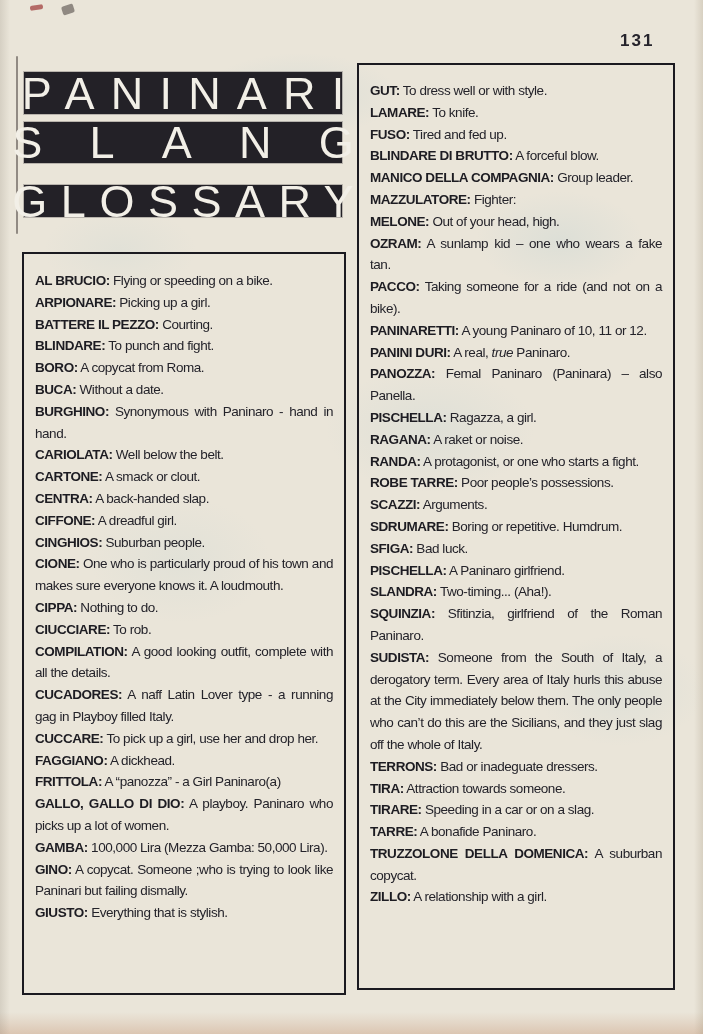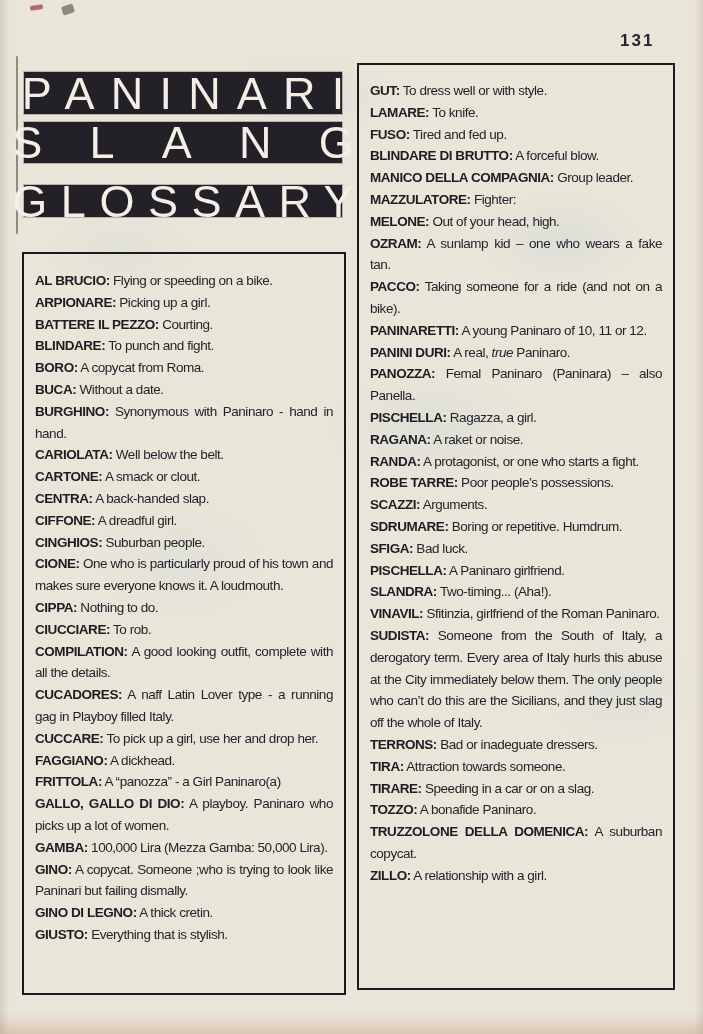--- a/index.html
+++ b/index.html
@@ -105,21 +105,20 @@
       <p class="entry"><span class="term">CIPPA:</span><span> Nothing to do.</span></p>
       <p class="entry"><span class="term">CIUCCIARE:</span><span> To rob.</span></p>
       <p class="entry"><span class="term">COMPILATION:</span><span> A good looking outfit, complete with all the details.</span></p>
       <p class="entry"><span class="term">CUCADORES:</span><span> A naff Latin Lover type - a running gag in Playboy filled Italy.</span></p>
       <p class="entry"><span class="term">CUCCARE:</span><span> To pick up a girl, use her and drop her.</span></p>
       <p class="entry"><span class="term">FAGGIANO:</span><span> A dickhead.</span></p>
       <p class="entry"><span class="term">FRITTOLA:</span><span> A “panozza” - a Girl Paninaro(a)</span></p>
       <p class="entry"><span class="term">GALLO, GALLO DI DIO:</span><span> A playboy. Paninaro who picks up a lot of women.</span></p>
       <p class="entry"><span class="term">GAMBA:</span><span> 100,000 Lira (Mezza Gamba: 50,000 Lira).</span></p>
       <p class="entry"><span class="term">GINO:</span><span> A copycat. Someone ;who is trying to look like Paninari but failing dismally.</span></p>
-      <p class="entry"><span class="term">GINO DI LEGNO:</span><span> A thick cretin.</span></p>
       <p class="entry"><span class="term">GIUSTO:</span><span> Everything that is stylish.</span></p>
     </div>
   <div class="box box-right" id="col-right">
       <p class="entry"><span class="term">GUT:</span><span> To dress well or with style.</span></p>
       <p class="entry"><span class="term">LAMARE:</span><span> To knife.</span></p>
       <p class="entry"><span class="term">FUSO:</span><span> Tired and fed up.</span></p>
       <p class="entry"><span class="term">BLINDARE DI BRUTTO:</span><span> A forceful blow.</span></p>
       <p class="entry"><span class="term">MANICO DELLA COMPAGNIA:</span><span> Group leader.</span></p>
       <p class="entry"><span class="term">MAZZULATORE:</span><span> Fighter:</span></p>
       <p class="entry"><span class="term">MELONE:</span><span> Out of your head, high.</span></p>
@@ -130,23 +129,23 @@
       <p class="entry"><span class="term">PANOZZA:</span><span> Femal Paninaro (Paninara) – also Panella.</span></p>
       <p class="entry"><span class="term">PISCHELLA:</span><span> Ragazza, a girl.</span></p>
       <p class="entry"><span class="term">RAGANA:</span><span> A raket or noise.</span></p>
       <p class="entry"><span class="term">RANDA:</span><span> A protagonist, or one who starts a fight.</span></p>
       <p class="entry"><span class="term">ROBE TARRE:</span><span> Poor people’s possessions.</span></p>
       <p class="entry"><span class="term">SCAZZI:</span><span> Arguments.</span></p>
       <p class="entry"><span class="term">SDRUMARE:</span><span> Boring or repetitive. Humdrum.</span></p>
       <p class="entry"><span class="term">SFIGA:</span><span> Bad luck.</span></p>
       <p class="entry"><span class="term">PISCHELLA:</span><span> A Paninaro girlfriend.</span></p>
       <p class="entry"><span class="term">SLANDRA:</span><span> Two-timing... (Aha!).</span></p>
-      <p class="entry"><span class="term">VINAVIL:</span><span> Sfitinzia, girlfriend of the Roman Paninaro.</span></p>
+      <p class="entry"><span class="term">SQUINZIA:</span><span> Sfitinzia, girlfriend of the Roman Paninaro.</span></p>
       <p class="entry"><span class="term">SUDISTA:</span><span> Someone from the South of Italy, a derogatory term.  Every area of Italy hurls this abuse at the City immediately below them. The only people who can’t do this are the Sicilians, and they just slag off the whole of Italy.</span></p>
       <p class="entry"><span class="term">TERRONS:</span><span> Bad or inadeguate dressers.</span></p>
       <p class="entry"><span class="term">TIRA:</span><span> Attraction towards someone.</span></p>
       <p class="entry"><span class="term">TIRARE:</span><span> Speeding in a car or on a slag.</span></p>
-      <p class="entry"><span class="term">TOZZO:</span><span> A bonafide Paninaro.</span></p>
+      <p class="entry"><span class="term">TARRE:</span><span> A bonafide Paninaro.</span></p>
       <p class="entry"><span class="term">TRUZZOLONE DELLA DOMENICA:</span><span> A suburban copycat.</span></p>
       <p class="entry"><span class="term">ZILLO:</span><span> A relationship with a girl.</span></p>
     </div>
 
 </div>
 
 </body></html>

